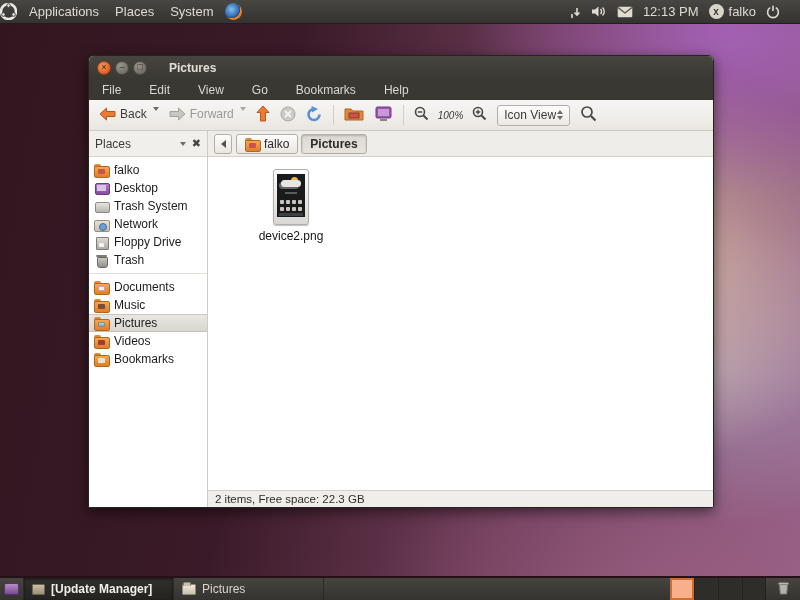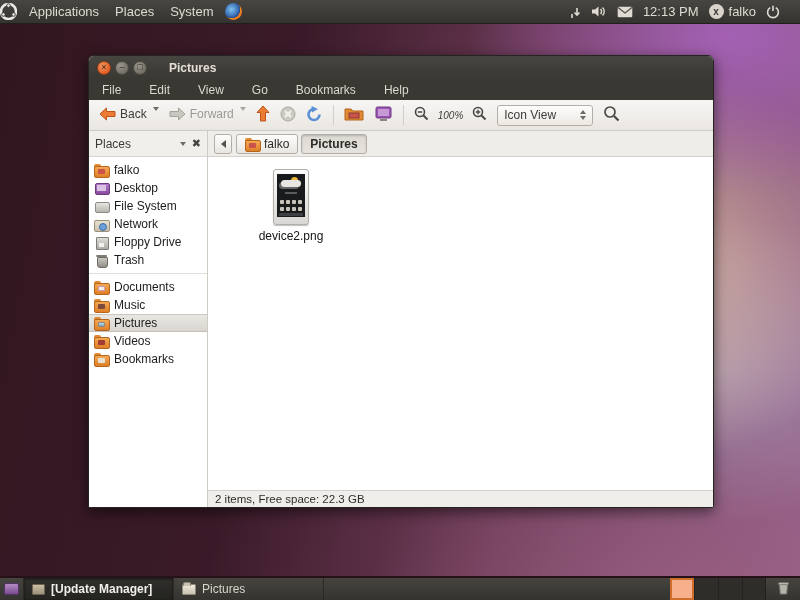--- a/index.html
+++ b/index.html
@@ -56,21 +56,21 @@
     height:31px; background:linear-gradient(#f7f6f4, #eae7e2);
     border-bottom:1px solid #cfcbc4; display:flex; align-items:center; padding:0 6px; gap:2px; flex:0 0 auto;
   }
   .tbtn { display:flex; align-items:flex-start; gap:4px; padding:3px 4px; border-radius:3px; font-size:12px; color:#3c3b38; }
   .tbtn .cap { font-weight:normal; }
   .tbtn.disabled .cap { color:#9c9992; }
   .dd-arrow { width:0; height:0; border-left:3px solid transparent; border-right:3px solid transparent; border-top:4px solid #6e6b64; margin-left:2px; }
   .tsep { width:1px; height:20px; background:#d2cec7; margin:0 4px; }
   .zoom-label { font-size:10px; color:#3c3b38; padding:0 3px;font-style:italic; }
   .combo {
-    display:flex; align-items:center; justify-content:space-between; width:96px; height:21px;
+    display:flex; align-items:center; justify-content:space-between; width:73px; height:21px;
     background:linear-gradient(#fdfdfc,#ece9e4); border:1px solid #b3afa7; border-radius:3px;
     padding:0 6px; font-size:12px; color:#3c3b38; margin:4px 4px;
   }
   .spin { display:flex; flex-direction:column; gap:2px; }
   .spin i { width:0; height:0; border-left:3px solid transparent; border-right:3px solid transparent; }
   .spin .up { border-bottom:4px solid #6e6b64; }
   .spin .dn { border-top:4px solid #6e6b64; }
 
   .content-row { flex:1; display:flex; min-height:0; }
 
@@ -348,21 +348,21 @@
               <span class="inner in-home"></span>
             </span>
             <span>falko</span>
           </div>
           <div class="side-item">
             <span class="ic ic-desktop"></span>
             <span>Desktop</span>
           </div>
           <div class="side-item">
             <span class="ic ic-drive"></span>
-            <span>File System</span>
+            <span>Trash System</span>
           </div>
           <div class="side-item">
             <span class="ic ic-network"></span>
             <span>Network</span>
           </div>
           <div class="side-item">
             <span class="ic ic-floppy"></span>
             <span>Floppy Drive</span>
           </div>
           <div class="side-item">

